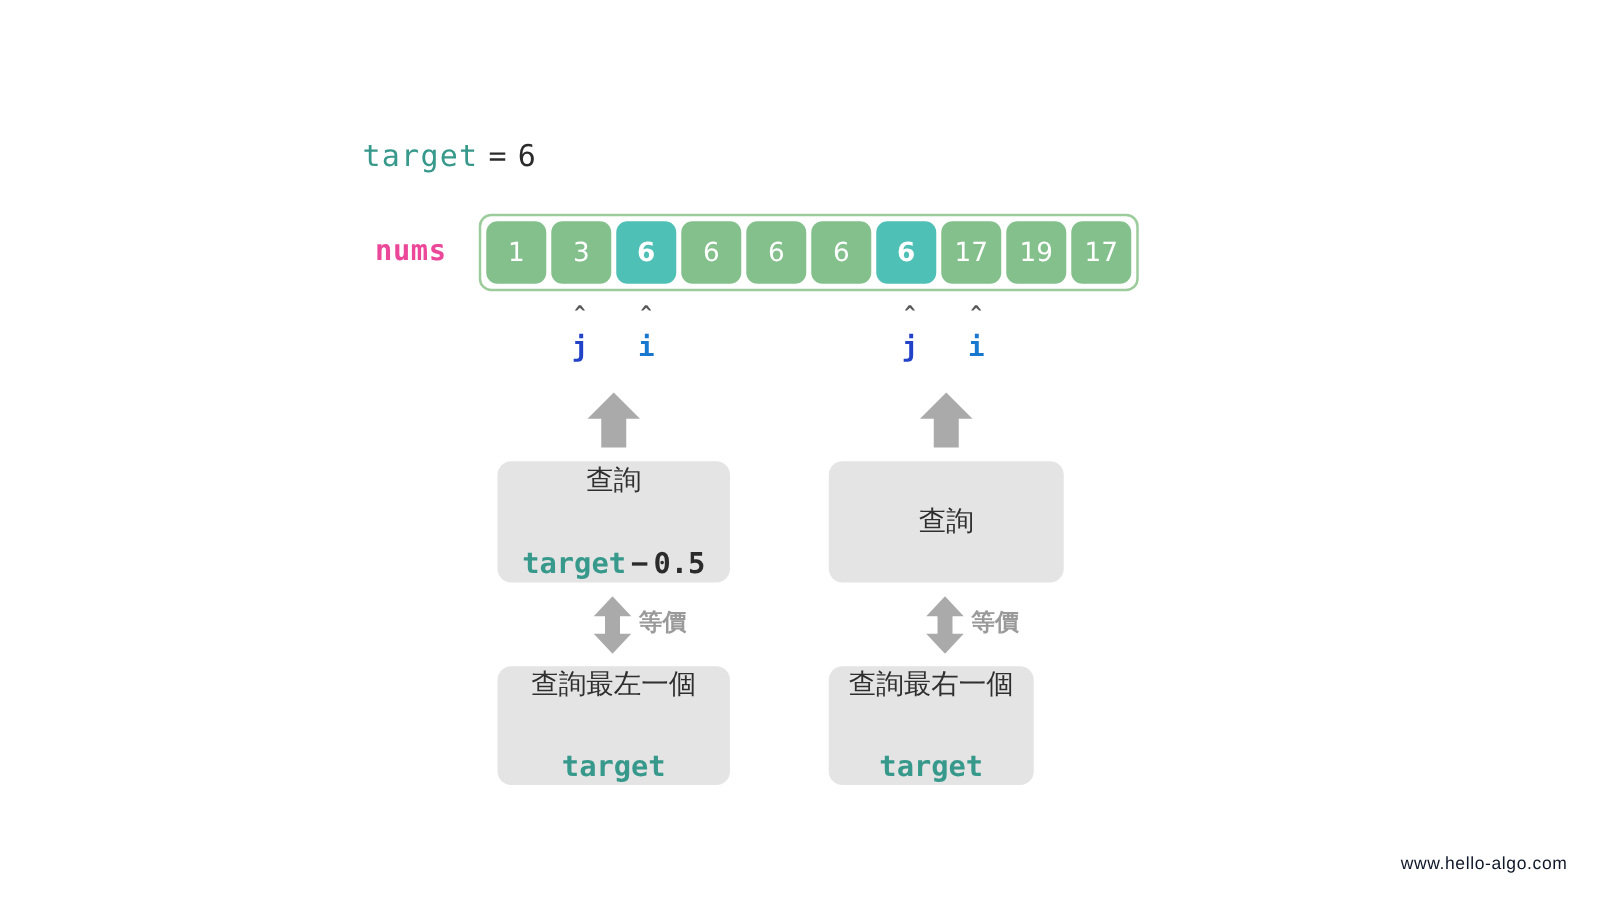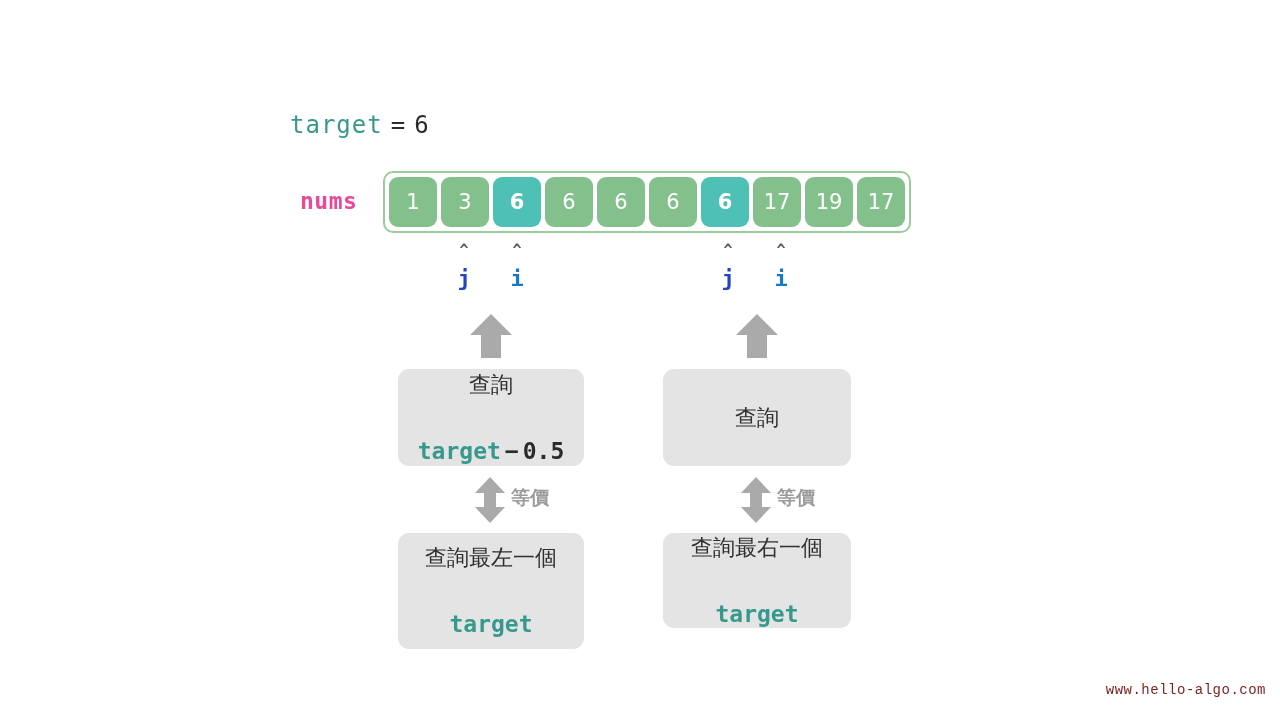--- a/index.html
+++ b/index.html
@@ -147,25 +147,25 @@
     font-size: 19px;
     font-weight: bold;
     color: #9a9a9a;
     white-space: nowrap;
     text-align: center;
   }
 
   
   #watermark {
     position: absolute;
-    right: 14px;
+    right: 26px;
     bottom: 22px;
-    font-family: Liberation Mono, monospace;
+    font-family: Liberation Sans, sans-serif;
     font-size: 14px;
-    color: #7f1d1d;
+    color: #0f172a;
     letter-spacing: 0.5px;
   }
 </style>
 </head>
 <body>
 
 <div id="target-line">
   <span class="kw-target">target</span><span class="op-eq">=</span><span class="num-val">6</span>
 </div>
 
@@ -234,27 +234,27 @@
 
 <div class="eq-group" style="left:739px; top:477px;">
   <div class="dbl">
     <svg width="34" height="46" viewBox="0 0 34 46">
       <polygon points="17,0 32,16 23,16 23,30 32,30 17,46 2,30 11,30 11,16 2,16" fill="#aaaaaa"></polygon>
     </svg>
   </div>
   <div class="eq-label">等價</div>
 </div>
 
-<div class="gbox" style="left:398px; top:533px; width:186px; height:116px;">
+<div class="gbox" style="left:398px; top:533px; width:186px; height:95px;">
   <div class="line1">查詢最左一個</div>
   <div class="line2">
     <span class="kw-target">target</span>
   </div>
 </div>
 
-<div class="gbox" style="left:663px; top:533px; width:188px; height:95px;">
+<div class="gbox" style="left:663px; top:533px; width:164px; height:95px;">
   <div class="line1">查詢最右一個</div>
   <div class="line2">
     <span class="kw-target">target</span>
   </div>
 </div>
 
 <div id="watermark">www.hello-algo.com</div>
 
 </body></html>

